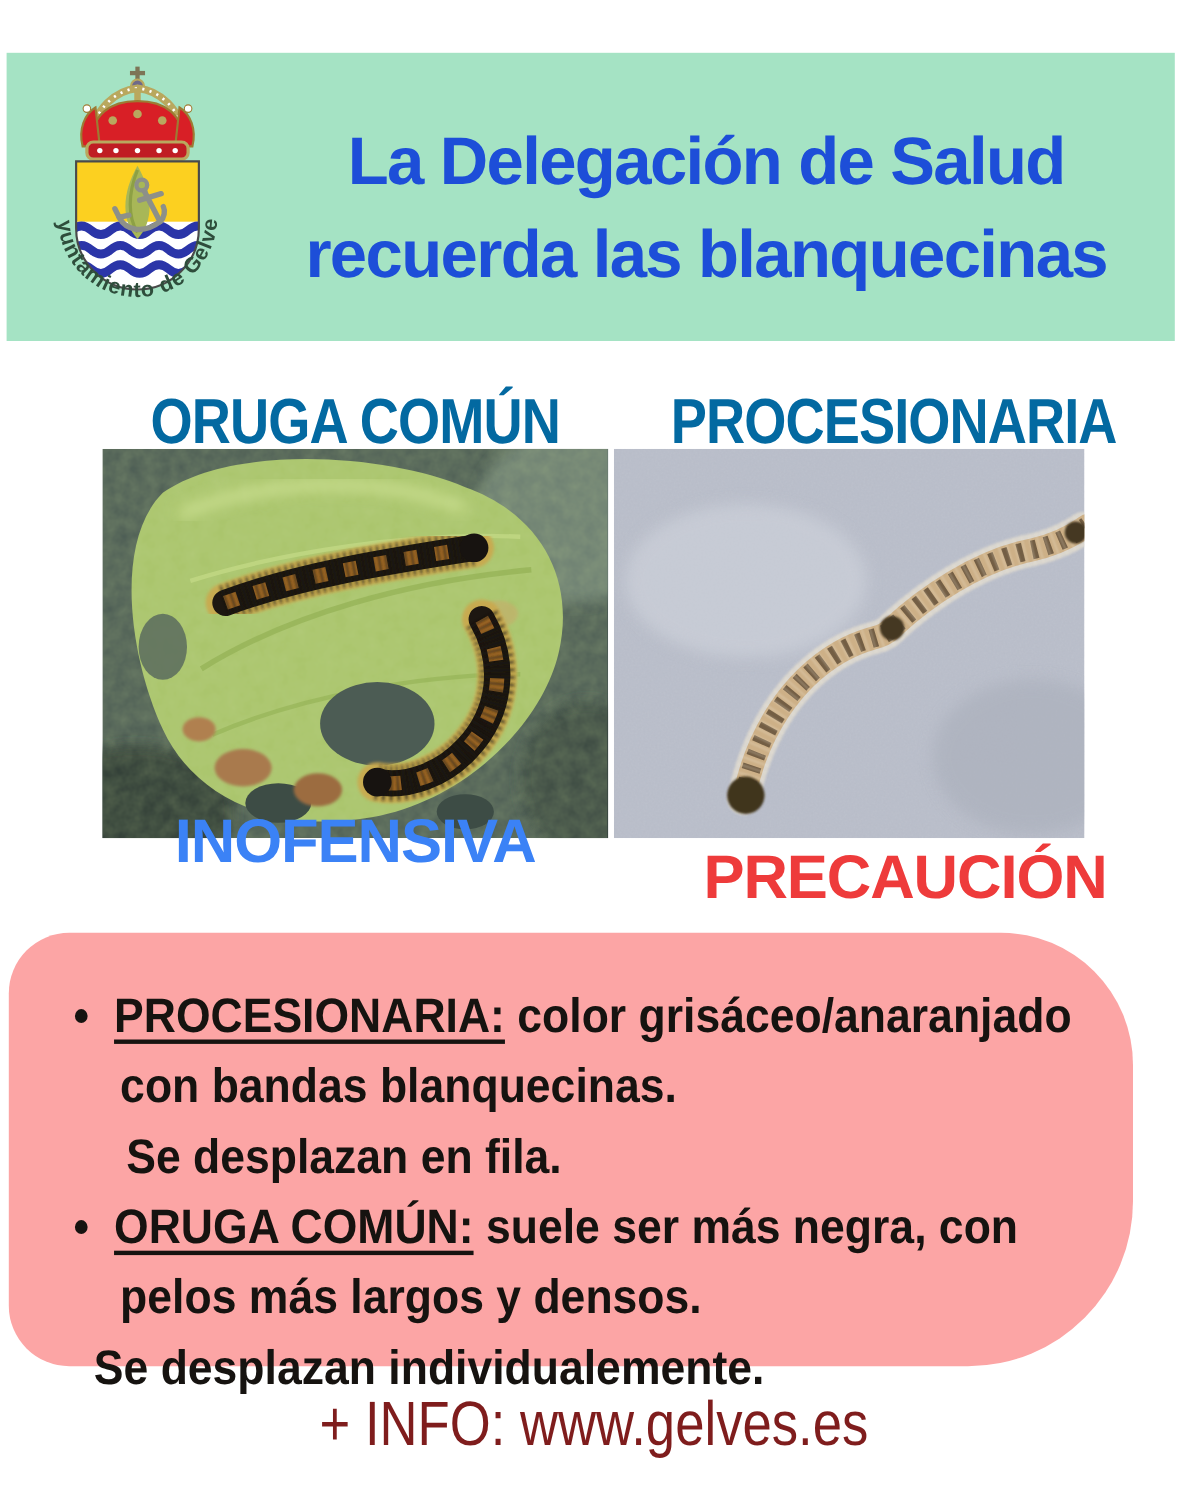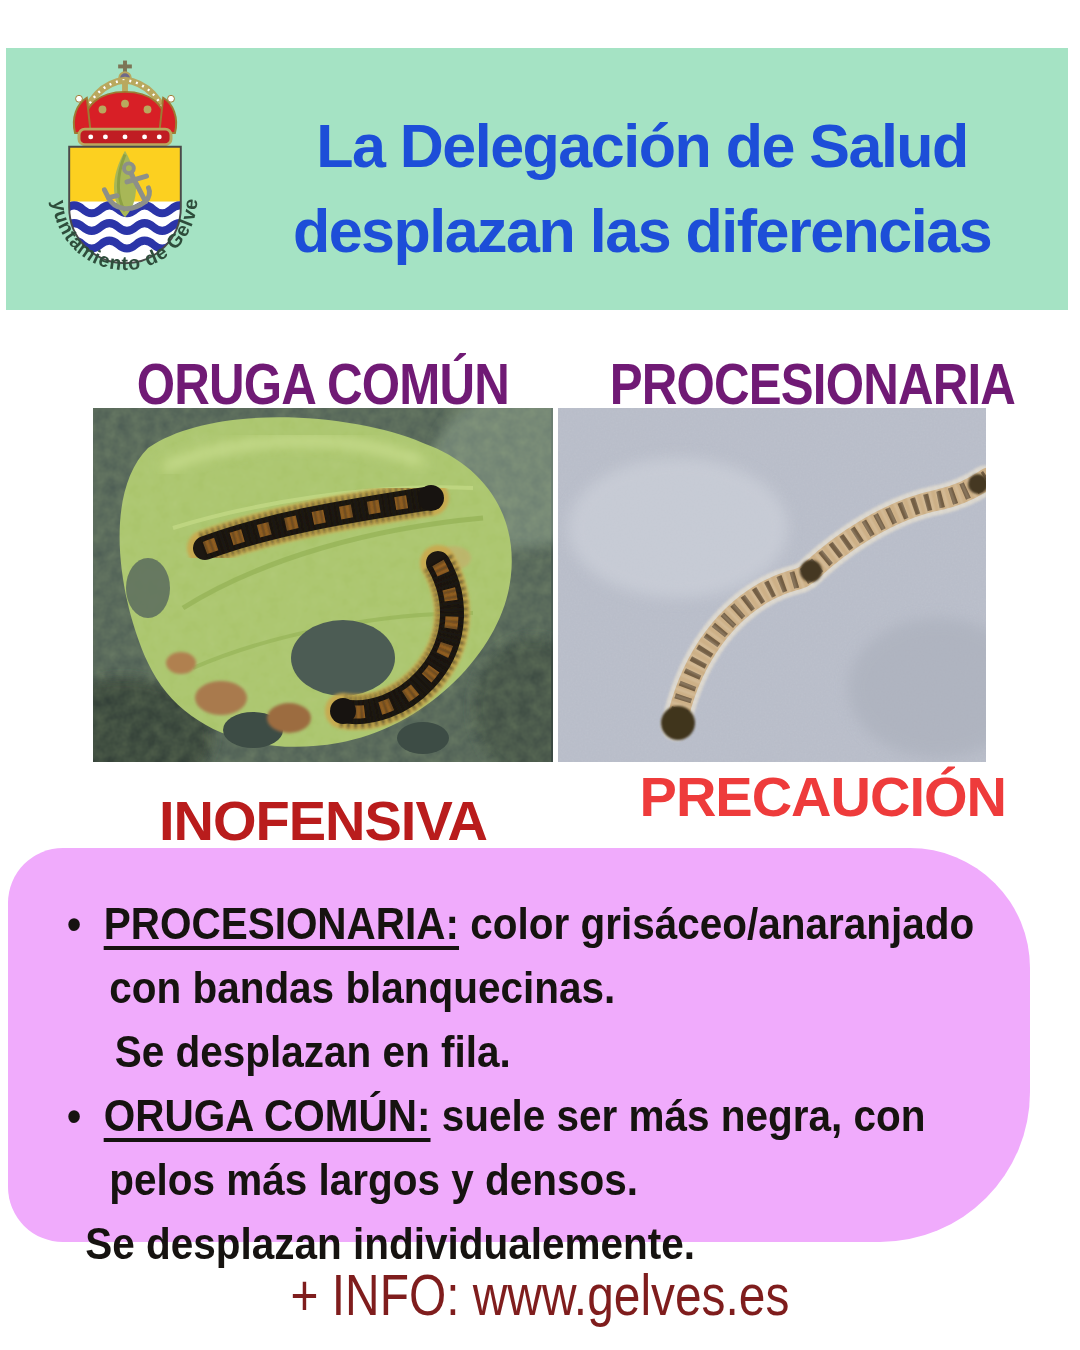--- a/index.html
+++ b/index.html
@@ -6,39 +6,39 @@
   body{background:#ffffff;font-family:"Liberation Sans",sans-serif;}
   .poster{position:relative;width:1080px;height:1350px;background:#ffffff;overflow:hidden;}
 
   
   .banner{position:absolute;left:6px;top:48px;width:1062px;height:262px;background:#a5e3c4;}
   .logo{position:absolute;left:26px;top:4px;width:186px;height:256px;}
   .title{position:absolute;left:228px;top:40px;width:816px;text-align:center;
          color:#1d4ed8;font-weight:bold;font-size:61px;line-height:1.40;letter-spacing:-1.5px;margin-top:16px;}
 
   
-  .col-head{position:absolute;top:350px;text-align:center;color:#701a75;font-weight:bold;
+  .col-head{position:absolute;top:350px;text-align:center;color:#0369a1;font-weight:bold;
             font-size:58px;letter-spacing:-1px;white-space:nowrap;}
   .col-head .squeeze{display:inline-block;transform:scaleX(0.85);transform-origin:center;}
   .head-left{left:93px;width:460px;}
   .head-right{left:574px;width:428px;}
 
   
   .photo{position:absolute;top:408px;height:354px;overflow:hidden;}
   .photo-left{left:93px;width:460px;}
   .photo-right{left:558px;width:428px;}
   .photo svg{display:block;}
 
   
   .verdict{position:absolute;text-align:center;font-weight:bold;font-size:56px;letter-spacing:-1px;white-space:nowrap;}
-  .verdict-left{left:93px;top:788px;width:460px;color:#b91c1c;}
+  .verdict-left{left:93px;top:732px;width:460px;color:#3b82f6;}
   .verdict-right{left:578px;top:764px;width:428px;color:#ee3b3b;text-align:right;}
 
   
-  .info-box{position:absolute;left:8px;top:848px;width:1022px;height:394px;background:#f0abfc;
+  .info-box{position:absolute;left:8px;top:848px;width:1022px;height:394px;background:#fca5a5;
             border-radius:55px 120px 150px 55px;}
   .bullets{margin:0;padding:44px 0 0 104px;list-style:none;color:#161310;
            font-weight:bold;font-size:44px;line-height:64px;
            transform:scaleX(0.92);transform-origin:left top;width:1040px;}
   .bullets li{position:relative;}
   .bullets li::before{content:"\2022";position:absolute;left:-40px;top:0;font-size:44px;}
   .bullets .term{text-decoration:underline;text-decoration-thickness:4px;text-underline-offset:7px;}
   .b-line.i1{margin-left:6px;}
   .b-line.i2{margin-left:12px;}
   .b-line.i3{margin-left:-20px;}
@@ -120,21 +120,21 @@
           <path id="arcPath" d="M 21,148 A 74,74 0 1 0 169,148" fill="none"></path>
         </defs>
         <text font-family="Liberation Sans, sans-serif" font-size="20" font-weight="bold" fill="#2e4d3b" letter-spacing="1">
           <textPath href="#arcPath" startOffset="50%" text-anchor="middle">Ayuntamiento de Gelves</textPath>
         </text>
       </g>
     </svg>
 
     <div class="title">
       <div>La Delegación de Salud</div>
-      <div>desplazan las diferencias</div>
+      <div>recuerda las blanquecinas</div>
     </div>
   </div>
 
   <div class="col-head head-left">
     <span class="squeeze">ORUGA COMÚN</span>
   </div>
   <div class="col-head head-right">
     <span class="squeeze">PROCESIONARIA</span>
   </div>
 

